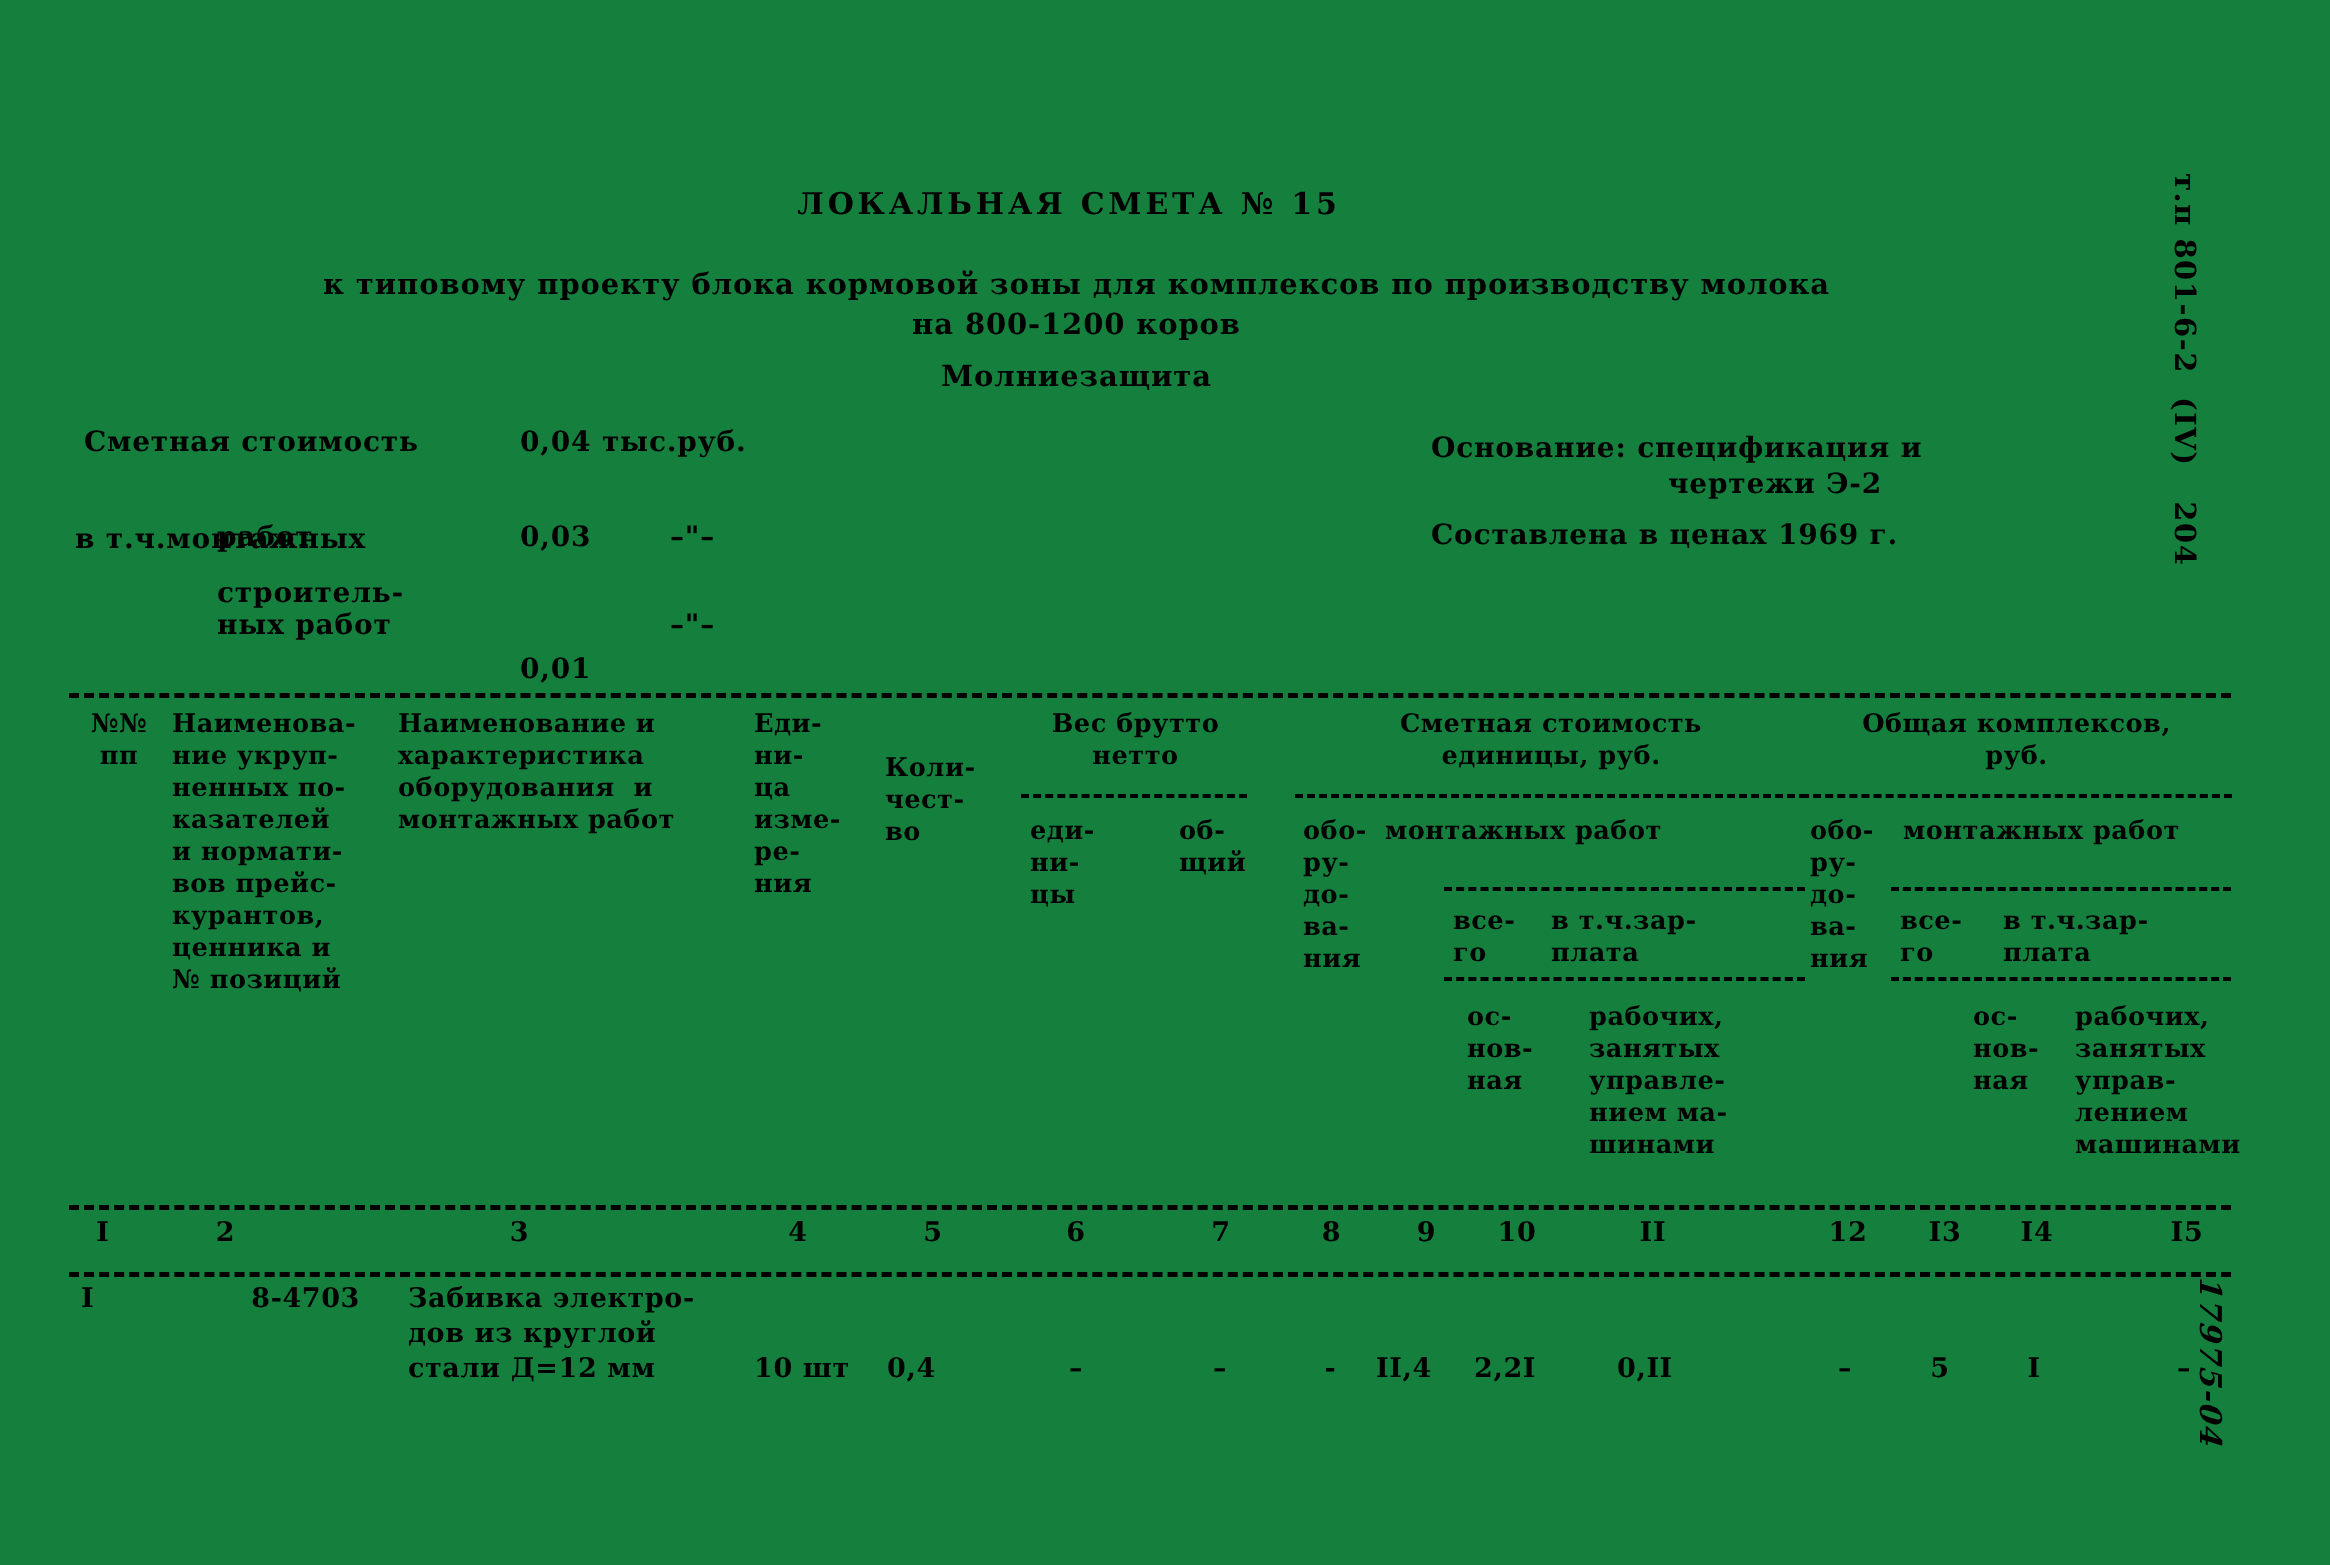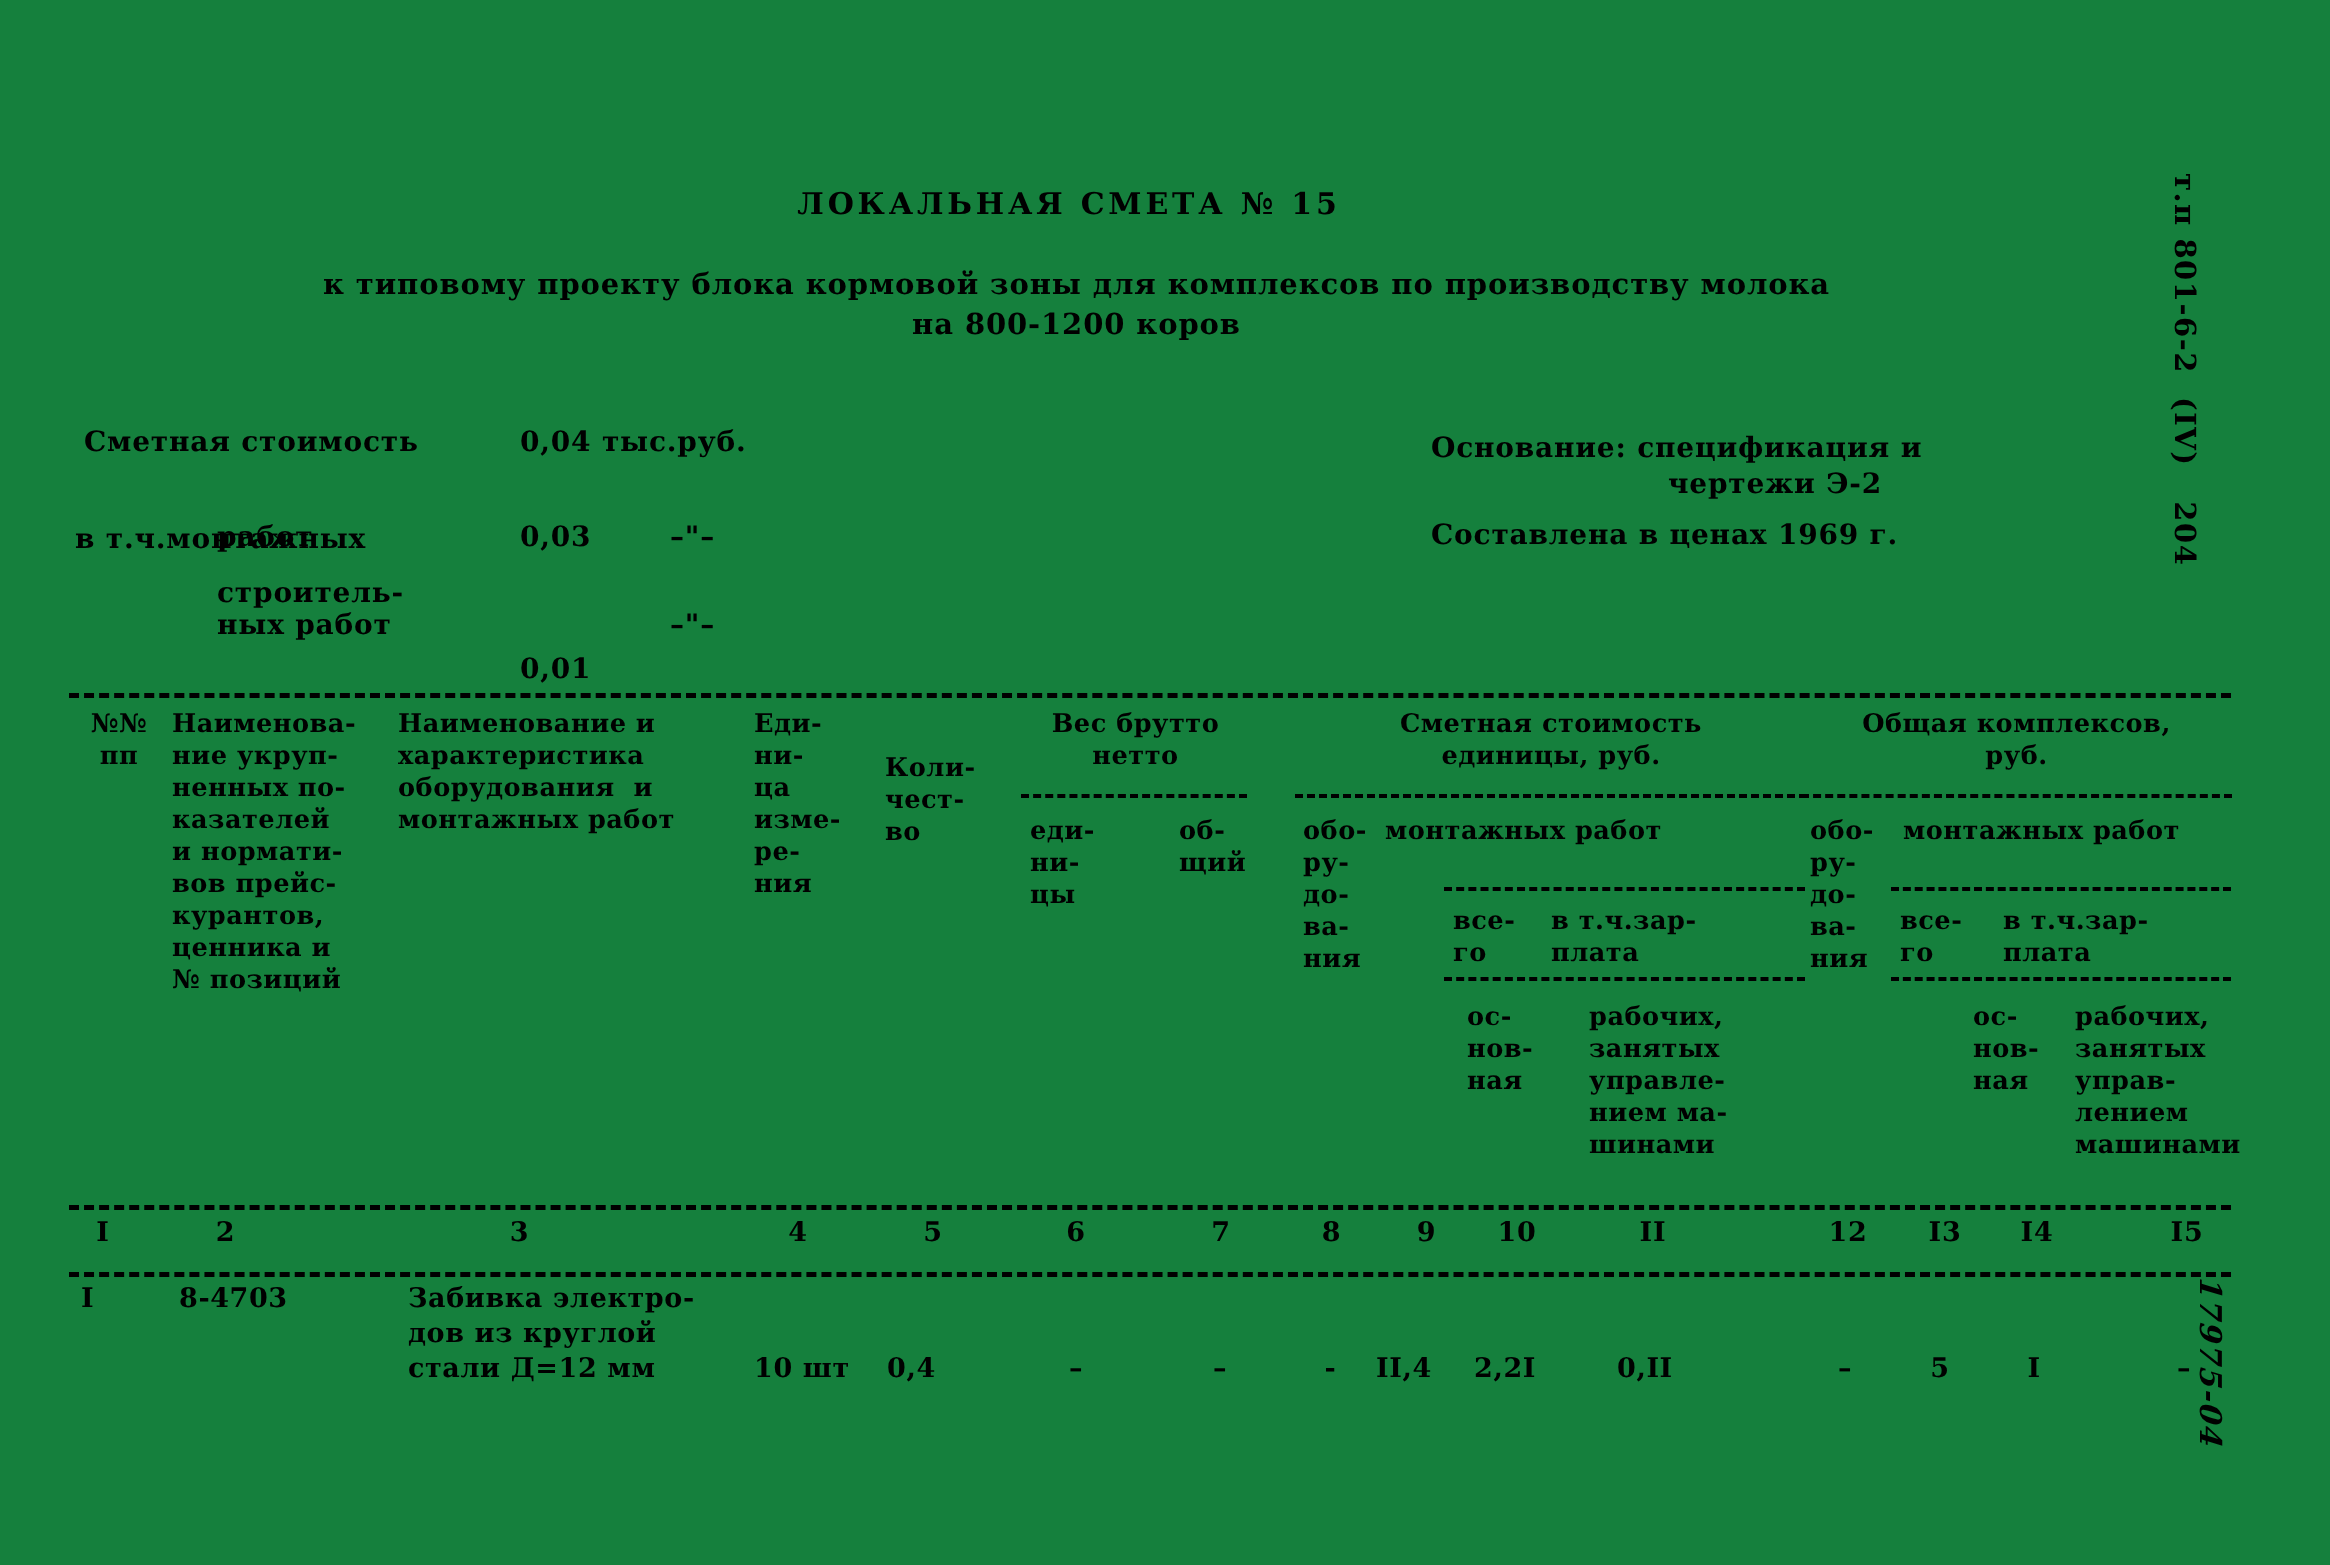--- a/index.html
+++ b/index.html
@@ -148,20 +148,21 @@
   .dcell.ctr { text-align: center; }
 </style>
 </head>
 <body>
 
 <div class="page">
 
   <div class="tw" id="doc-title">ЛОКАЛЬНАЯ СМЕТА № 15</div>
   <div class="tw" id="doc-subtitle-1">к типовому проекту блока кормовой зоны для комплексов по производству молока</div>
   <div class="tw" id="doc-subtitle-2">на 800-1200 коров</div>
+  <div class="tw" id="doc-subtitle-3">Молниезащита</div>
 
   <div class="tw" id="side-code">т.п 801-6-2  (IV)   204</div>
   <div class="tw" id="corner-stamp">17975-04</div>
 
   <div class="tw cost-block" id="cost-label-total">Сметная стоимость</div>
   <div class="tw cost-block" id="cost-value-total">0,04 тыс.руб.</div>
   <div class="tw cost-block" id="cost-label-incl">в т.ч.монтажных</div>
   <div class="tw cost-block" id="cost-label-mount">работ</div>
   <div class="tw cost-block" id="cost-value-mount">0,03</div>
   <div class="tw cost-block" id="cost-unit-mount">–"–</div>
@@ -270,21 +271,21 @@
   <div class="tw colnum" style="left:1290px;top:1217px; width:83px;">8</div>
   <div class="tw colnum" style="left:1385px;top:1217px; width:83px;">9</div>
   <div class="tw colnum" style="left:1468px;top:1217px; width:98px;">10</div>
   <div class="tw colnum" style="left:1604px;top:1217px; width:98px;">II</div>
   <div class="tw colnum" style="left:1799px;top:1217px; width:98px;">12</div>
   <div class="tw colnum" style="left:1896px;top:1217px; width:98px;">I3</div>
   <div class="tw colnum" style="left:1988px;top:1217px; width:98px;">I4</div>
   <div class="tw colnum" style="left:2138px;top:1217px; width:98px;">I5</div>
 
   <div class="tw dcell" style="left:81px;  top:1281px; width:68px;">I</div>
-  <div class="tw dcell" style="left:179px;  top:1281px; width:181px;">8-4703</div>
+  <div class="tw dcell" style="left:179px;  top:1281px; width:181px;text-align:right;">8-4703</div>
   <div class="tw dcell" style="left:408px;  top:1281px; width:354px;">Забивка электро-
 дов из круглой
 стали Д=12 мм</div>
   <div class="tw dcell" style="left:754px; top:1351px; width:120px;">10 шт</div>
   <div class="tw dcell" style="left:887px; top:1351px; width:98px;">0,4</div>
   <div class="tw dcell ctr" style="left:1031px; top:1351px; width:90px;">–</div>
   <div class="tw dcell ctr" style="left:1175px; top:1351px; width:90px;">–</div>
   <div class="tw dcell ctr" style="left:1289px; top:1351px; width:83px;">-</div>
   <div class="tw dcell" style="left:1376px; top:1351px; width:98px;">II,4</div>
   <div class="tw dcell" style="left:1474px; top:1351px; width:105px;">2,2I</div>

